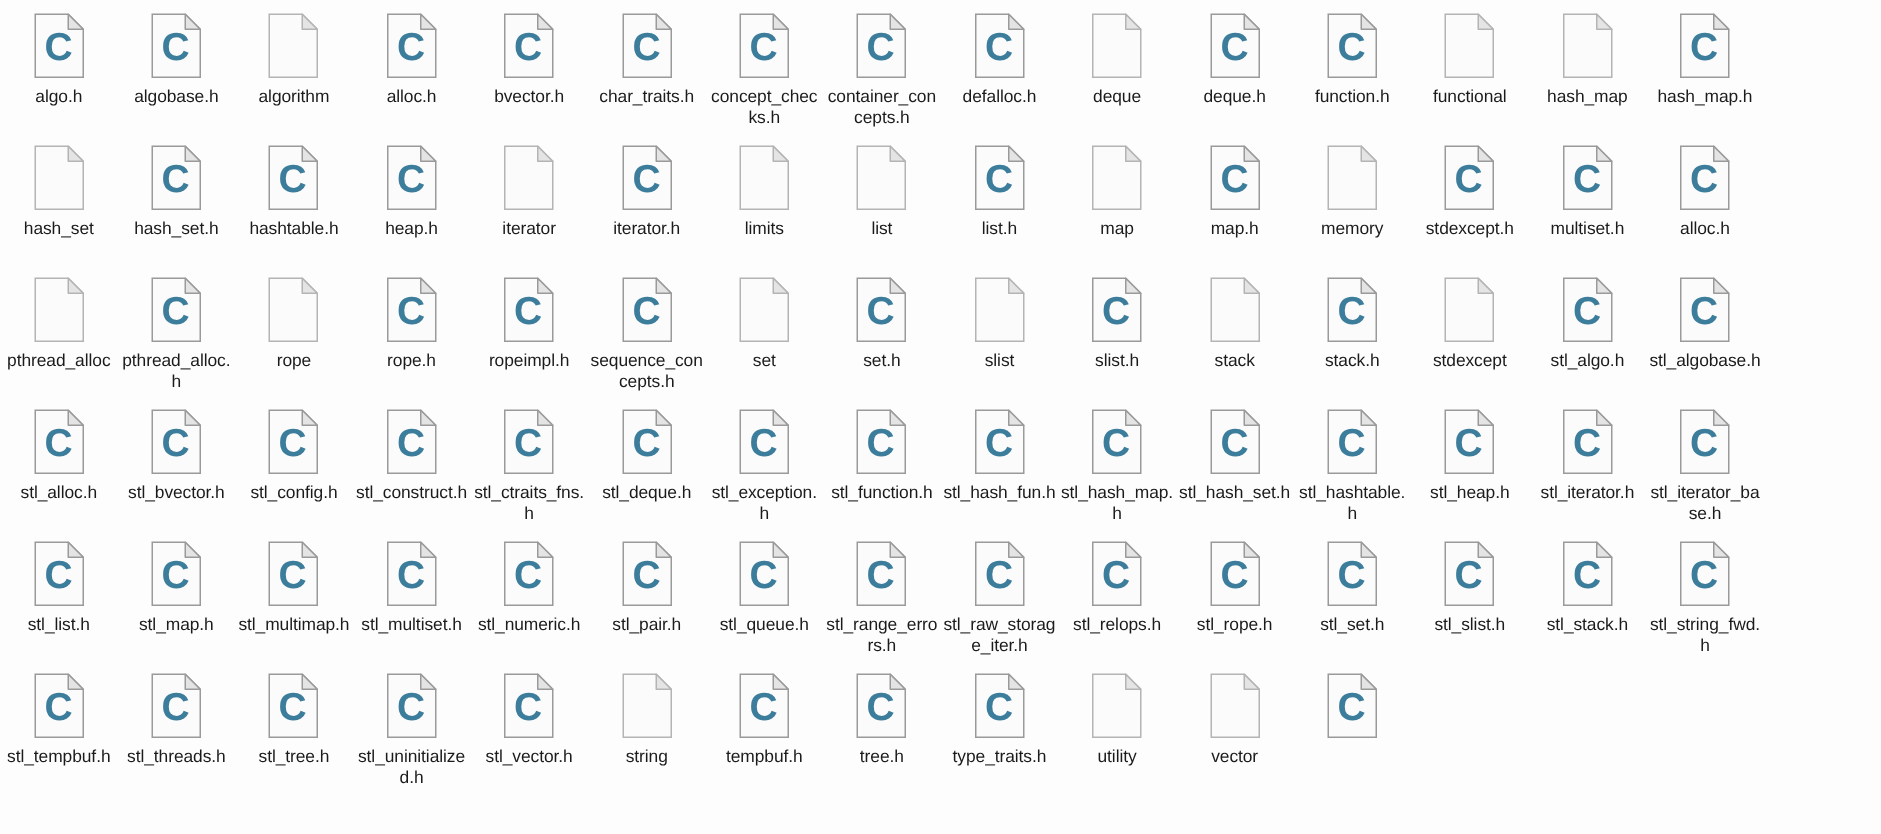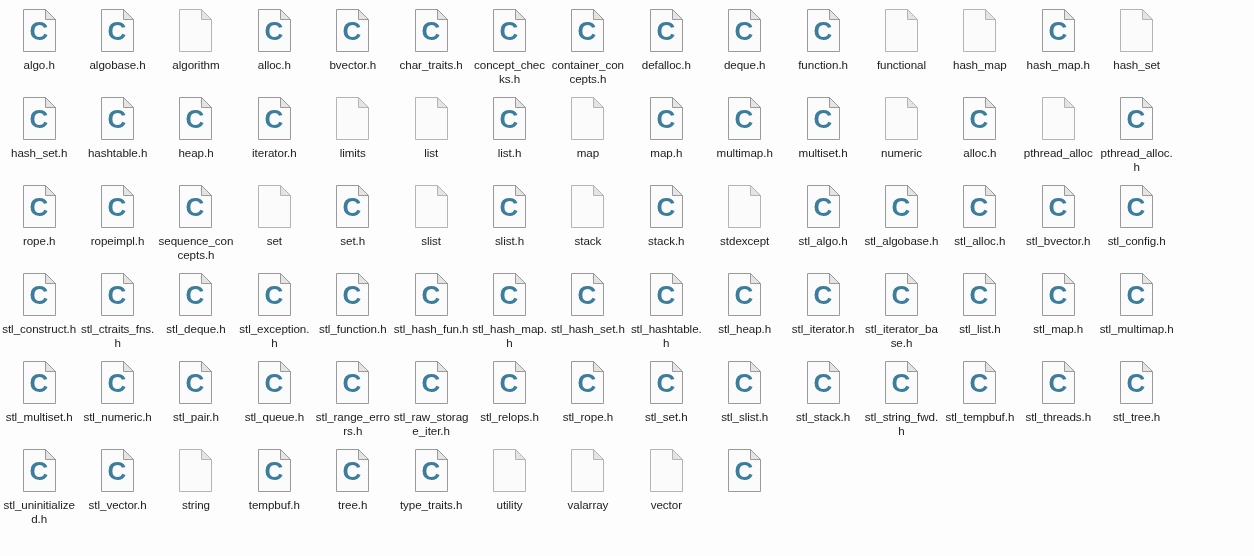--- a/index.html
+++ b/index.html
@@ -172,20 +172,29 @@
             <path d="M0.5 0.5 H22.5 L32.5 10.5 V42.5 H0.5 Z" fill="#fbfbfb" stroke="#9a9a9a" stroke-width="1"></path>
             <path d="M22.5 0.5 L32.5 10.5 H22.5 Z" fill="#e4e4e4" stroke="#9a9a9a" stroke-width="1" stroke-linejoin="round"></path>
             <text x="16" y="31" text-anchor="middle" font-family="&quot;Liberation Sans&quot;, sans-serif" font-size="26" font-weight="bold" fill="#3d7d9c">C</text>
           </svg>
         </span>
         <span class="file-label">defalloc.h</span>
       </div>
       <div class="file-item">
         <span class="file-icon">
           <svg viewBox="0 0 33 43">
+            <path d="M0.5 0.5 H22.5 L32.5 10.5 V42.5 H0.5 Z" fill="#fbfbfb" stroke="#b4b4b4" stroke-width="1"></path>
+            <path d="M22.5 0.5 L32.5 10.5 H22.5 Z" fill="#e4e4e4" stroke="#b4b4b4" stroke-width="1" stroke-linejoin="round"></path>
+          </svg>
+        </span>
+        <span class="file-label">deque</span>
+      </div>
+      <div class="file-item">
+        <span class="file-icon">
+          <svg viewBox="0 0 33 43">
             <path d="M0.5 0.5 H22.5 L32.5 10.5 V42.5 H0.5 Z" fill="#fbfbfb" stroke="#9a9a9a" stroke-width="1"></path>
             <path d="M22.5 0.5 L32.5 10.5 H22.5 Z" fill="#e4e4e4" stroke="#9a9a9a" stroke-width="1" stroke-linejoin="round"></path>
             <text x="16" y="31" text-anchor="middle" font-family="&quot;Liberation Sans&quot;, sans-serif" font-size="26" font-weight="bold" fill="#3d7d9c">C</text>
           </svg>
         </span>
         <span class="file-label">deque.h</span>
       </div>
       <div class="file-item">
         <span class="file-icon">
           <svg viewBox="0 0 33 43">
@@ -259,20 +268,29 @@
             <path d="M0.5 0.5 H22.5 L32.5 10.5 V42.5 H0.5 Z" fill="#fbfbfb" stroke="#9a9a9a" stroke-width="1"></path>
             <path d="M22.5 0.5 L32.5 10.5 H22.5 Z" fill="#e4e4e4" stroke="#9a9a9a" stroke-width="1" stroke-linejoin="round"></path>
             <text x="16" y="31" text-anchor="middle" font-family="&quot;Liberation Sans&quot;, sans-serif" font-size="26" font-weight="bold" fill="#3d7d9c">C</text>
           </svg>
         </span>
         <span class="file-label">heap.h</span>
       </div>
       <div class="file-item">
         <span class="file-icon">
           <svg viewBox="0 0 33 43">
+            <path d="M0.5 0.5 H22.5 L32.5 10.5 V42.5 H0.5 Z" fill="#fbfbfb" stroke="#b4b4b4" stroke-width="1"></path>
+            <path d="M22.5 0.5 L32.5 10.5 H22.5 Z" fill="#e4e4e4" stroke="#b4b4b4" stroke-width="1" stroke-linejoin="round"></path>
+          </svg>
+        </span>
+        <span class="file-label">iterator</span>
+      </div>
+      <div class="file-item">
+        <span class="file-icon">
+          <svg viewBox="0 0 33 43">
             <path d="M0.5 0.5 H22.5 L32.5 10.5 V42.5 H0.5 Z" fill="#fbfbfb" stroke="#9a9a9a" stroke-width="1"></path>
             <path d="M22.5 0.5 L32.5 10.5 H22.5 Z" fill="#e4e4e4" stroke="#9a9a9a" stroke-width="1" stroke-linejoin="round"></path>
             <text x="16" y="31" text-anchor="middle" font-family="&quot;Liberation Sans&quot;, sans-serif" font-size="26" font-weight="bold" fill="#3d7d9c">C</text>
           </svg>
         </span>
         <span class="file-label">iterator.h</span>
       </div>
       <div class="file-item">
         <span class="file-icon">
           <svg viewBox="0 0 33 43">
@@ -316,49 +334,49 @@
             <path d="M0.5 0.5 H22.5 L32.5 10.5 V42.5 H0.5 Z" fill="#fbfbfb" stroke="#9a9a9a" stroke-width="1"></path>
             <path d="M22.5 0.5 L32.5 10.5 H22.5 Z" fill="#e4e4e4" stroke="#9a9a9a" stroke-width="1" stroke-linejoin="round"></path>
             <text x="16" y="31" text-anchor="middle" font-family="&quot;Liberation Sans&quot;, sans-serif" font-size="26" font-weight="bold" fill="#3d7d9c">C</text>
           </svg>
         </span>
         <span class="file-label">map.h</span>
       </div>
       <div class="file-item">
         <span class="file-icon">
           <svg viewBox="0 0 33 43">
-            <path d="M0.5 0.5 H22.5 L32.5 10.5 V42.5 H0.5 Z" fill="#fbfbfb" stroke="#9a9a9a" stroke-width="1"></path>
-            <path d="M22.5 0.5 L32.5 10.5 H22.5 Z" fill="#e4e4e4" stroke="#9a9a9a" stroke-width="1" stroke-linejoin="round"></path>
-            <text x="16" y="31" text-anchor="middle" font-family="&quot;Liberation Sans&quot;, sans-serif" font-size="26" font-weight="bold" fill="#3d7d9c">C</text>
-          </svg>
-        </span>
-        <span class="file-label">multimap.h</span>
+            <path d="M0.5 0.5 H22.5 L32.5 10.5 V42.5 H0.5 Z" fill="#fbfbfb" stroke="#b4b4b4" stroke-width="1"></path>
+            <path d="M22.5 0.5 L32.5 10.5 H22.5 Z" fill="#e4e4e4" stroke="#b4b4b4" stroke-width="1" stroke-linejoin="round"></path>
+          </svg>
+        </span>
+        <span class="file-label">memory</span>
+      </div>
+      <div class="file-item">
+        <span class="file-icon">
+          <svg viewBox="0 0 33 43">
+            <path d="M0.5 0.5 H22.5 L32.5 10.5 V42.5 H0.5 Z" fill="#fbfbfb" stroke="#9a9a9a" stroke-width="1"></path>
+            <path d="M22.5 0.5 L32.5 10.5 H22.5 Z" fill="#e4e4e4" stroke="#9a9a9a" stroke-width="1" stroke-linejoin="round"></path>
+            <text x="16" y="31" text-anchor="middle" font-family="&quot;Liberation Sans&quot;, sans-serif" font-size="26" font-weight="bold" fill="#3d7d9c">C</text>
+          </svg>
+        </span>
+        <span class="file-label">stdexcept.h</span>
       </div>
       <div class="file-item">
         <span class="file-icon">
           <svg viewBox="0 0 33 43">
             <path d="M0.5 0.5 H22.5 L32.5 10.5 V42.5 H0.5 Z" fill="#fbfbfb" stroke="#9a9a9a" stroke-width="1"></path>
             <path d="M22.5 0.5 L32.5 10.5 H22.5 Z" fill="#e4e4e4" stroke="#9a9a9a" stroke-width="1" stroke-linejoin="round"></path>
             <text x="16" y="31" text-anchor="middle" font-family="&quot;Liberation Sans&quot;, sans-serif" font-size="26" font-weight="bold" fill="#3d7d9c">C</text>
           </svg>
         </span>
         <span class="file-label">multiset.h</span>
       </div>
       <div class="file-item">
         <span class="file-icon">
           <svg viewBox="0 0 33 43">
-            <path d="M0.5 0.5 H22.5 L32.5 10.5 V42.5 H0.5 Z" fill="#fbfbfb" stroke="#b4b4b4" stroke-width="1"></path>
-            <path d="M22.5 0.5 L32.5 10.5 H22.5 Z" fill="#e4e4e4" stroke="#b4b4b4" stroke-width="1" stroke-linejoin="round"></path>
-          </svg>
-        </span>
-        <span class="file-label">numeric</span>
-      </div>
-      <div class="file-item">
-        <span class="file-icon">
-          <svg viewBox="0 0 33 43">
             <path d="M0.5 0.5 H22.5 L32.5 10.5 V42.5 H0.5 Z" fill="#fbfbfb" stroke="#9a9a9a" stroke-width="1"></path>
             <path d="M22.5 0.5 L32.5 10.5 H22.5 Z" fill="#e4e4e4" stroke="#9a9a9a" stroke-width="1" stroke-linejoin="round"></path>
             <text x="16" y="31" text-anchor="middle" font-family="&quot;Liberation Sans&quot;, sans-serif" font-size="26" font-weight="bold" fill="#3d7d9c">C</text>
           </svg>
         </span>
         <span class="file-label">alloc.h</span>
       </div>
       <div class="file-item">
         <span class="file-icon">
           <svg viewBox="0 0 33 43">
@@ -374,20 +392,29 @@
             <path d="M0.5 0.5 H22.5 L32.5 10.5 V42.5 H0.5 Z" fill="#fbfbfb" stroke="#9a9a9a" stroke-width="1"></path>
             <path d="M22.5 0.5 L32.5 10.5 H22.5 Z" fill="#e4e4e4" stroke="#9a9a9a" stroke-width="1" stroke-linejoin="round"></path>
             <text x="16" y="31" text-anchor="middle" font-family="&quot;Liberation Sans&quot;, sans-serif" font-size="26" font-weight="bold" fill="#3d7d9c">C</text>
           </svg>
         </span>
         <span class="file-label">pthread_alloc.h</span>
       </div>
       <div class="file-item">
         <span class="file-icon">
           <svg viewBox="0 0 33 43">
+            <path d="M0.5 0.5 H22.5 L32.5 10.5 V42.5 H0.5 Z" fill="#fbfbfb" stroke="#b4b4b4" stroke-width="1"></path>
+            <path d="M22.5 0.5 L32.5 10.5 H22.5 Z" fill="#e4e4e4" stroke="#b4b4b4" stroke-width="1" stroke-linejoin="round"></path>
+          </svg>
+        </span>
+        <span class="file-label">rope</span>
+      </div>
+      <div class="file-item">
+        <span class="file-icon">
+          <svg viewBox="0 0 33 43">
             <path d="M0.5 0.5 H22.5 L32.5 10.5 V42.5 H0.5 Z" fill="#fbfbfb" stroke="#9a9a9a" stroke-width="1"></path>
             <path d="M22.5 0.5 L32.5 10.5 H22.5 Z" fill="#e4e4e4" stroke="#9a9a9a" stroke-width="1" stroke-linejoin="round"></path>
             <text x="16" y="31" text-anchor="middle" font-family="&quot;Liberation Sans&quot;, sans-serif" font-size="26" font-weight="bold" fill="#3d7d9c">C</text>
           </svg>
         </span>
         <span class="file-label">rope.h</span>
       </div>
       <div class="file-item">
         <span class="file-icon">
           <svg viewBox="0 0 33 43">
@@ -884,29 +911,20 @@
         <span class="file-label">type_traits.h</span>
       </div>
       <div class="file-item">
         <span class="file-icon">
           <svg viewBox="0 0 33 43">
             <path d="M0.5 0.5 H22.5 L32.5 10.5 V42.5 H0.5 Z" fill="#fbfbfb" stroke="#b4b4b4" stroke-width="1"></path>
             <path d="M22.5 0.5 L32.5 10.5 H22.5 Z" fill="#e4e4e4" stroke="#b4b4b4" stroke-width="1" stroke-linejoin="round"></path>
           </svg>
         </span>
         <span class="file-label">utility</span>
-      </div>
-      <div class="file-item">
-        <span class="file-icon">
-          <svg viewBox="0 0 33 43">
-            <path d="M0.5 0.5 H22.5 L32.5 10.5 V42.5 H0.5 Z" fill="#fbfbfb" stroke="#b4b4b4" stroke-width="1"></path>
-            <path d="M22.5 0.5 L32.5 10.5 H22.5 Z" fill="#e4e4e4" stroke="#b4b4b4" stroke-width="1" stroke-linejoin="round"></path>
-          </svg>
-        </span>
-        <span class="file-label">valarray</span>
       </div>
       <div class="file-item">
         <span class="file-icon">
           <svg viewBox="0 0 33 43">
             <path d="M0.5 0.5 H22.5 L32.5 10.5 V42.5 H0.5 Z" fill="#fbfbfb" stroke="#b4b4b4" stroke-width="1"></path>
             <path d="M22.5 0.5 L32.5 10.5 H22.5 Z" fill="#e4e4e4" stroke="#b4b4b4" stroke-width="1" stroke-linejoin="round"></path>
           </svg>
         </span>
         <span class="file-label">vector</span>
       </div>

